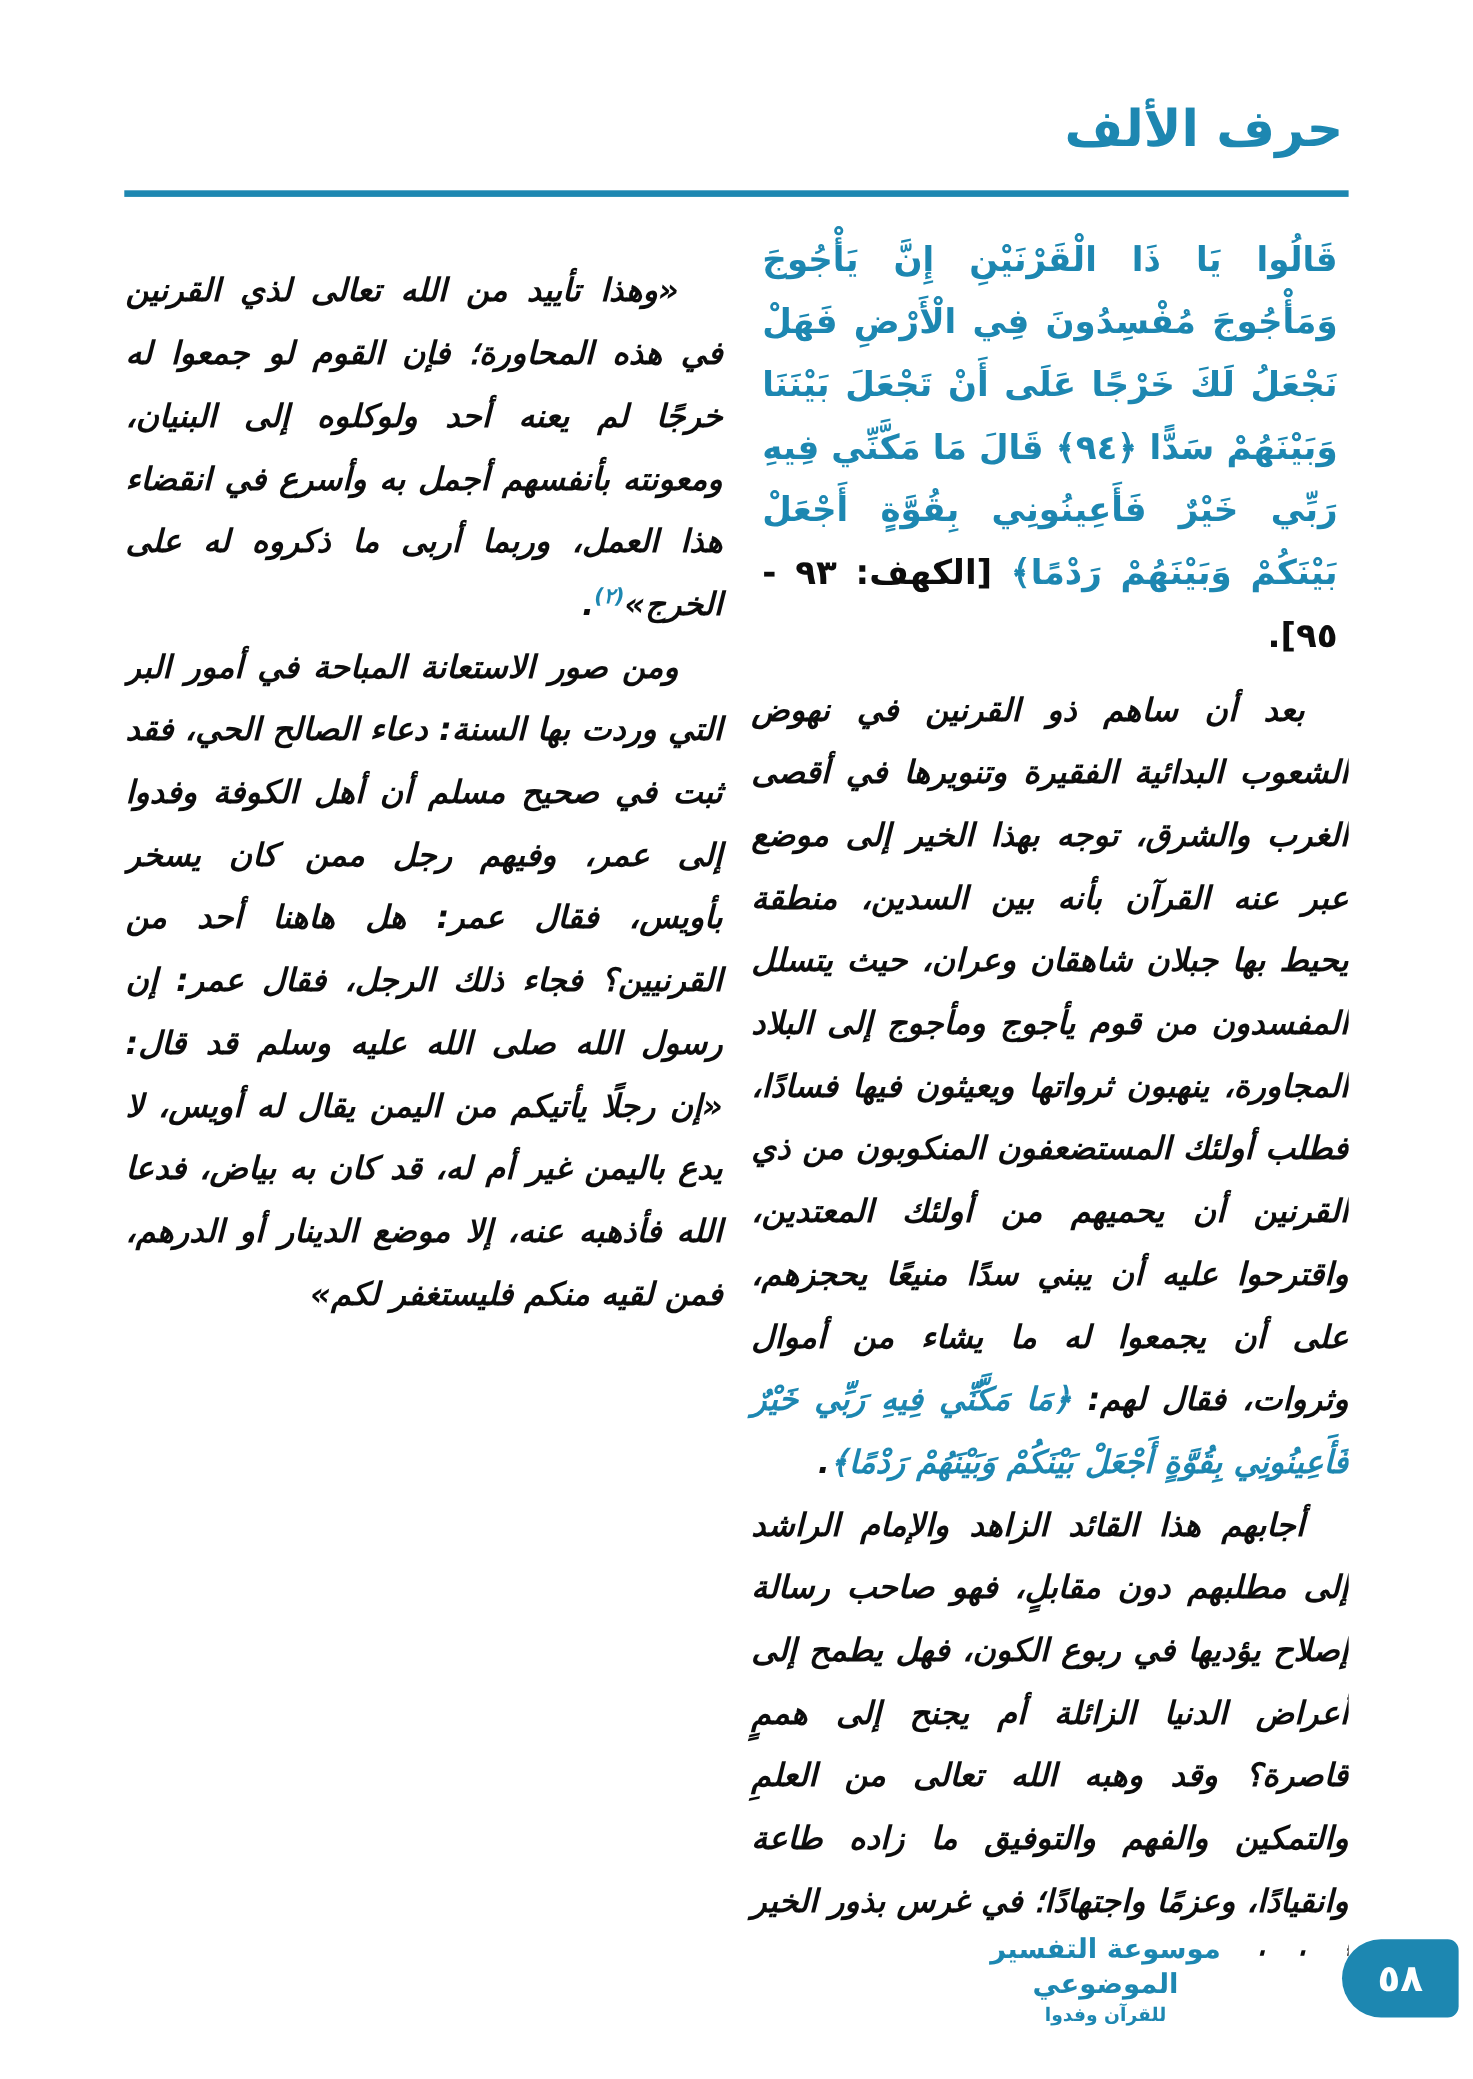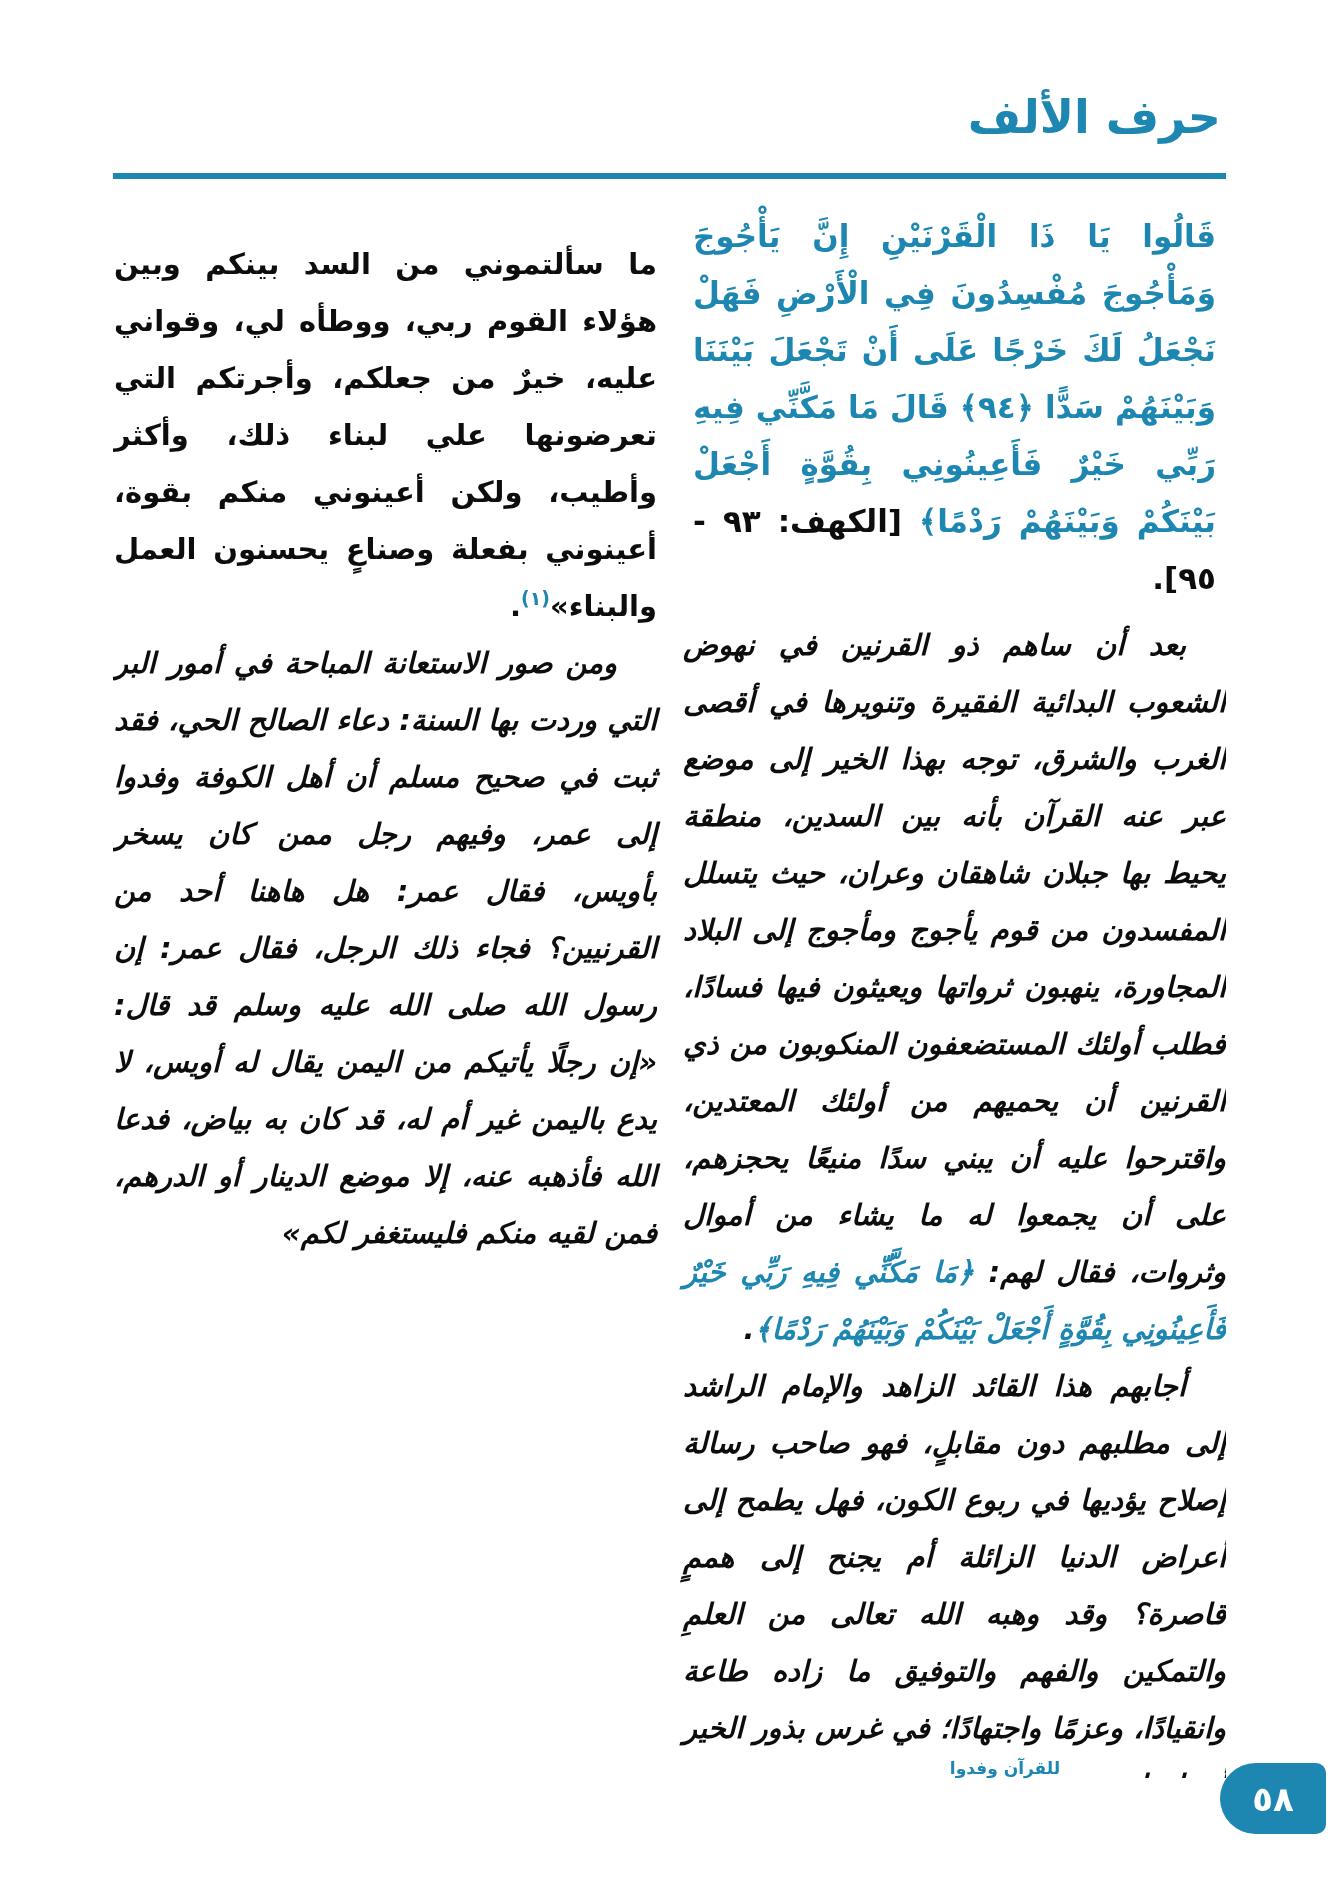--- a/index.html
+++ b/index.html
@@ -69,32 +69,33 @@
         <span>قَالُوا يَا ذَا الْقَرْنَيْنِ إِنَّ يَأْجُوجَ وَمَأْجُوجَ مُفْسِدُونَ فِي الْأَرْضِ فَهَلْ نَجْعَلُ لَكَ خَرْجًا عَلَى أَنْ تَجْعَلَ بَيْنَنَا وَبَيْنَهُمْ سَدًّا ﴿٩٤﴾ قَالَ مَا مَكَّنِّي فِيهِ رَبِّي خَيْرٌ فَأَعِينُونِي بِقُوَّةٍ أَجْعَلْ بَيْنَكُمْ وَبَيْنَهُمْ رَدْمًا﴾</span><span class="verse-ref"> [الكهف: ٩٣ - ٩٥].</span>
       </p>
       <p class="para indent">
         <span>بعد أن ساهم ذو القرنين في نهوض الشعوب البدائية الفقيرة وتنويرها في أقصى الغرب والشرق، توجه بهذا الخير إلى موضع عبر عنه القرآن بأنه بين السدين، منطقة يحيط بها جبلان شاهقان وعران، حيث يتسلل المفسدون من قوم يأجوج ومأجوج إلى البلاد المجاورة، ينهبون ثرواتها ويعيثون فيها فسادًا، فطلب أولئك المستضعفون المنكوبون من ذي القرنين أن يحميهم من أولئك المعتدين، واقترحوا عليه أن يبني سدًا منيعًا يحجزهم، على أن يجمعوا له ما يشاء من أموال وثروات، فقال لهم: </span><span class="verse-inline">﴿مَا مَكَّنِّي فِيهِ رَبِّي خَيْرٌ فَأَعِينُونِي بِقُوَّةٍ أَجْعَلْ بَيْنَكُمْ وَبَيْنَهُمْ رَدْمًا﴾</span><span>.</span>
       </p>
       <p class="para indent">أجابهم هذا القائد الزاهد والإمام الراشد إلى مطلبهم دون مقابلٍ، فهو صاحب رسالة إصلاح يؤديها في ربوع الكون، فهل يطمح إلى أعراض الدنيا الزائلة أم يجنح إلى هممٍ قاصرة؟ وقد وهبه الله تعالى من العلمِ والتمكين والفهم والتوفيق ما زاده طاعة وانقيادًا، وعزمًا واجتهادًا؛ في غرس بذور الخير أينما حل.</p>
 
     </div>
 
     <div class="col col-left">
-      <p class="para">
-        <span>ما سألتموني من السد بينكم وبين هؤلاء القوم ربي، ووطأه لي، وقواني عليه، خيرٌ من جعلكم، وأجرتكم التي تعرضونها علي لبناء ذلك، وأكثر وأطيب، ولكن أعينوني منكم بقوة، أعينوني بفعلة وصناعٍ يحسنون العمل والبناء»</span><sup class="fn-marker">(١)</sup><span>.</span>
+      <p class="para indent">
+        <span>«وهذا تأييد من الله تعالى لذي القرنين في هذه المحاورة؛ فإن القوم لو جمعوا له خرجًا لم يعنه أحد ولوكلوه إلى البنيان، ومعونته بأنفسهم أجمل به وأسرع في انقضاء هذا العمل، وربما أربى ما ذكروه له على الخرج»</span><sup class="fn-marker">(٢)</sup><span>.</span>
       </p>
       <p class="para indent">
         <span>ومن صور الاستعانة المباحة في أمور البر التي وردت بها السنة: دعاء الصالح الحي، فقد ثبت في صحيح مسلم أن أهل الكوفة وفدوا إلى عمر، وفيهم رجل ممن كان يسخر بأويس، فقال عمر: هل هاهنا أحد من القرنيين؟ فجاء ذلك الرجل، فقال عمر: إن رسول الله صلى الله عليه وسلم قد قال: «إن رجلًا يأتيكم من اليمن يقال له أويس، لا يدع باليمن غير أم له، قد كان به بياض، فدعا الله فأذهبه عنه، إلا موضع الدينار أو الدرهم، فمن لقيه منكم فليستغفر لكم»</span>
       </p>
 
     </div>
 
   </div>
 
   <div class="footer-logo">
+    <div class="logo-line1">موسوعة التفسير الموضوعي</div>
     <div class="logo-line2">للقرآن وفدوا</div>
   </div>
 
   <div class="page-badge">
     <span>٥٨</span>
   </div>
 
 </div>
 
 </body></html>

